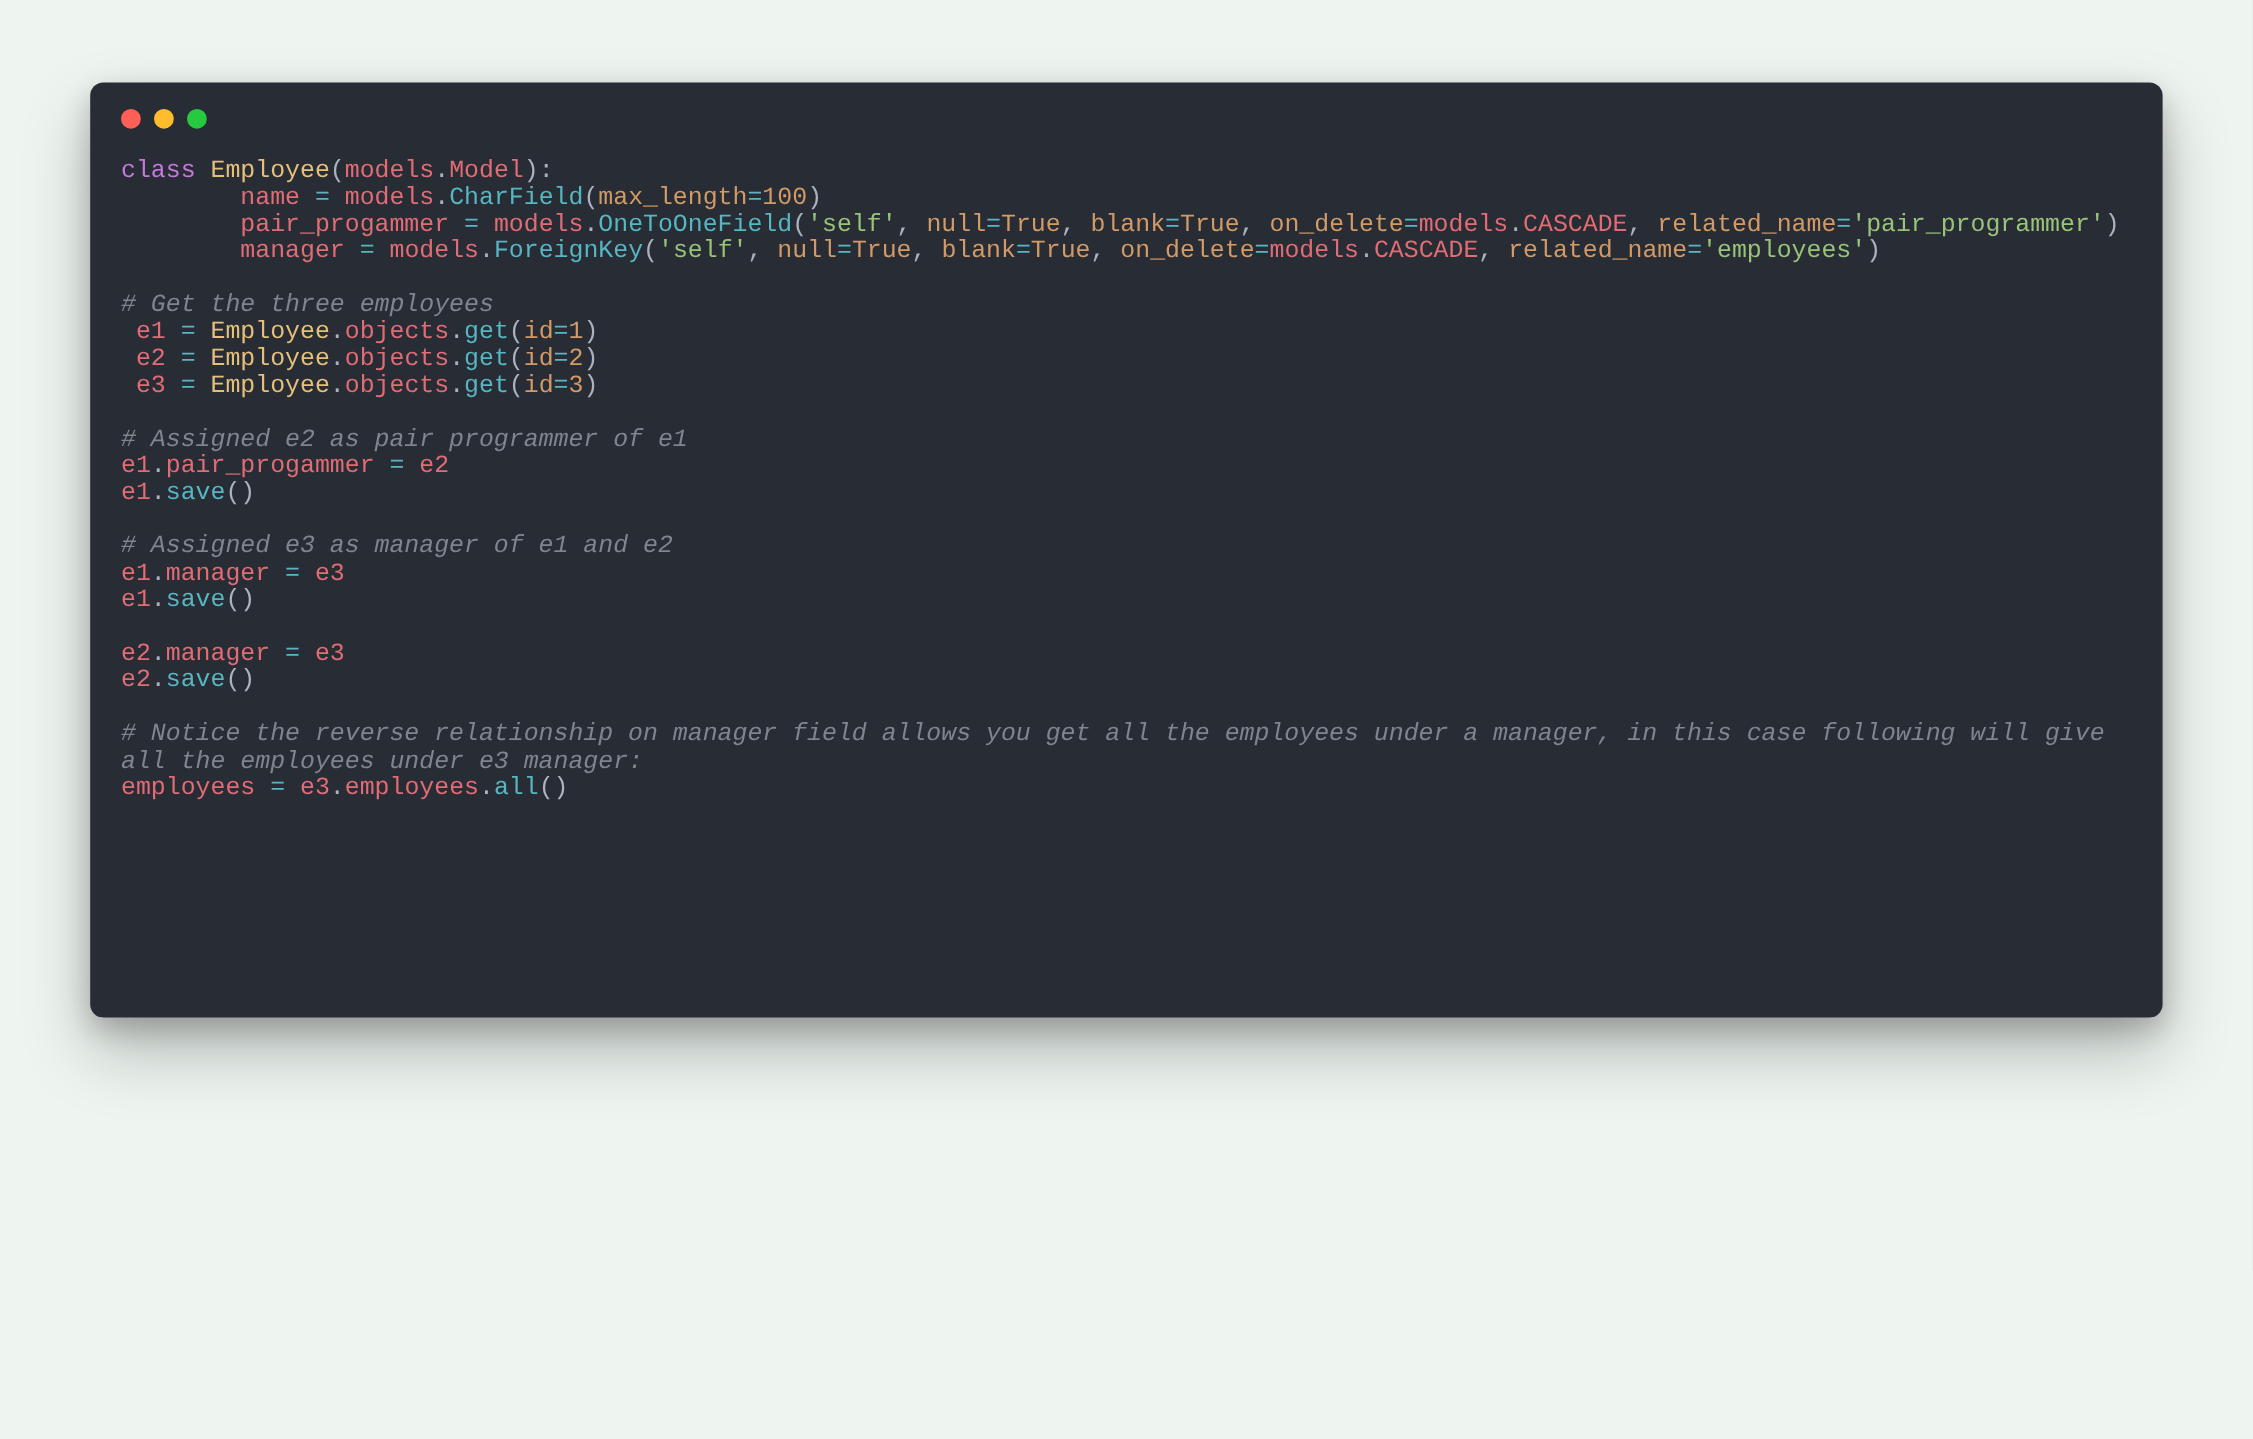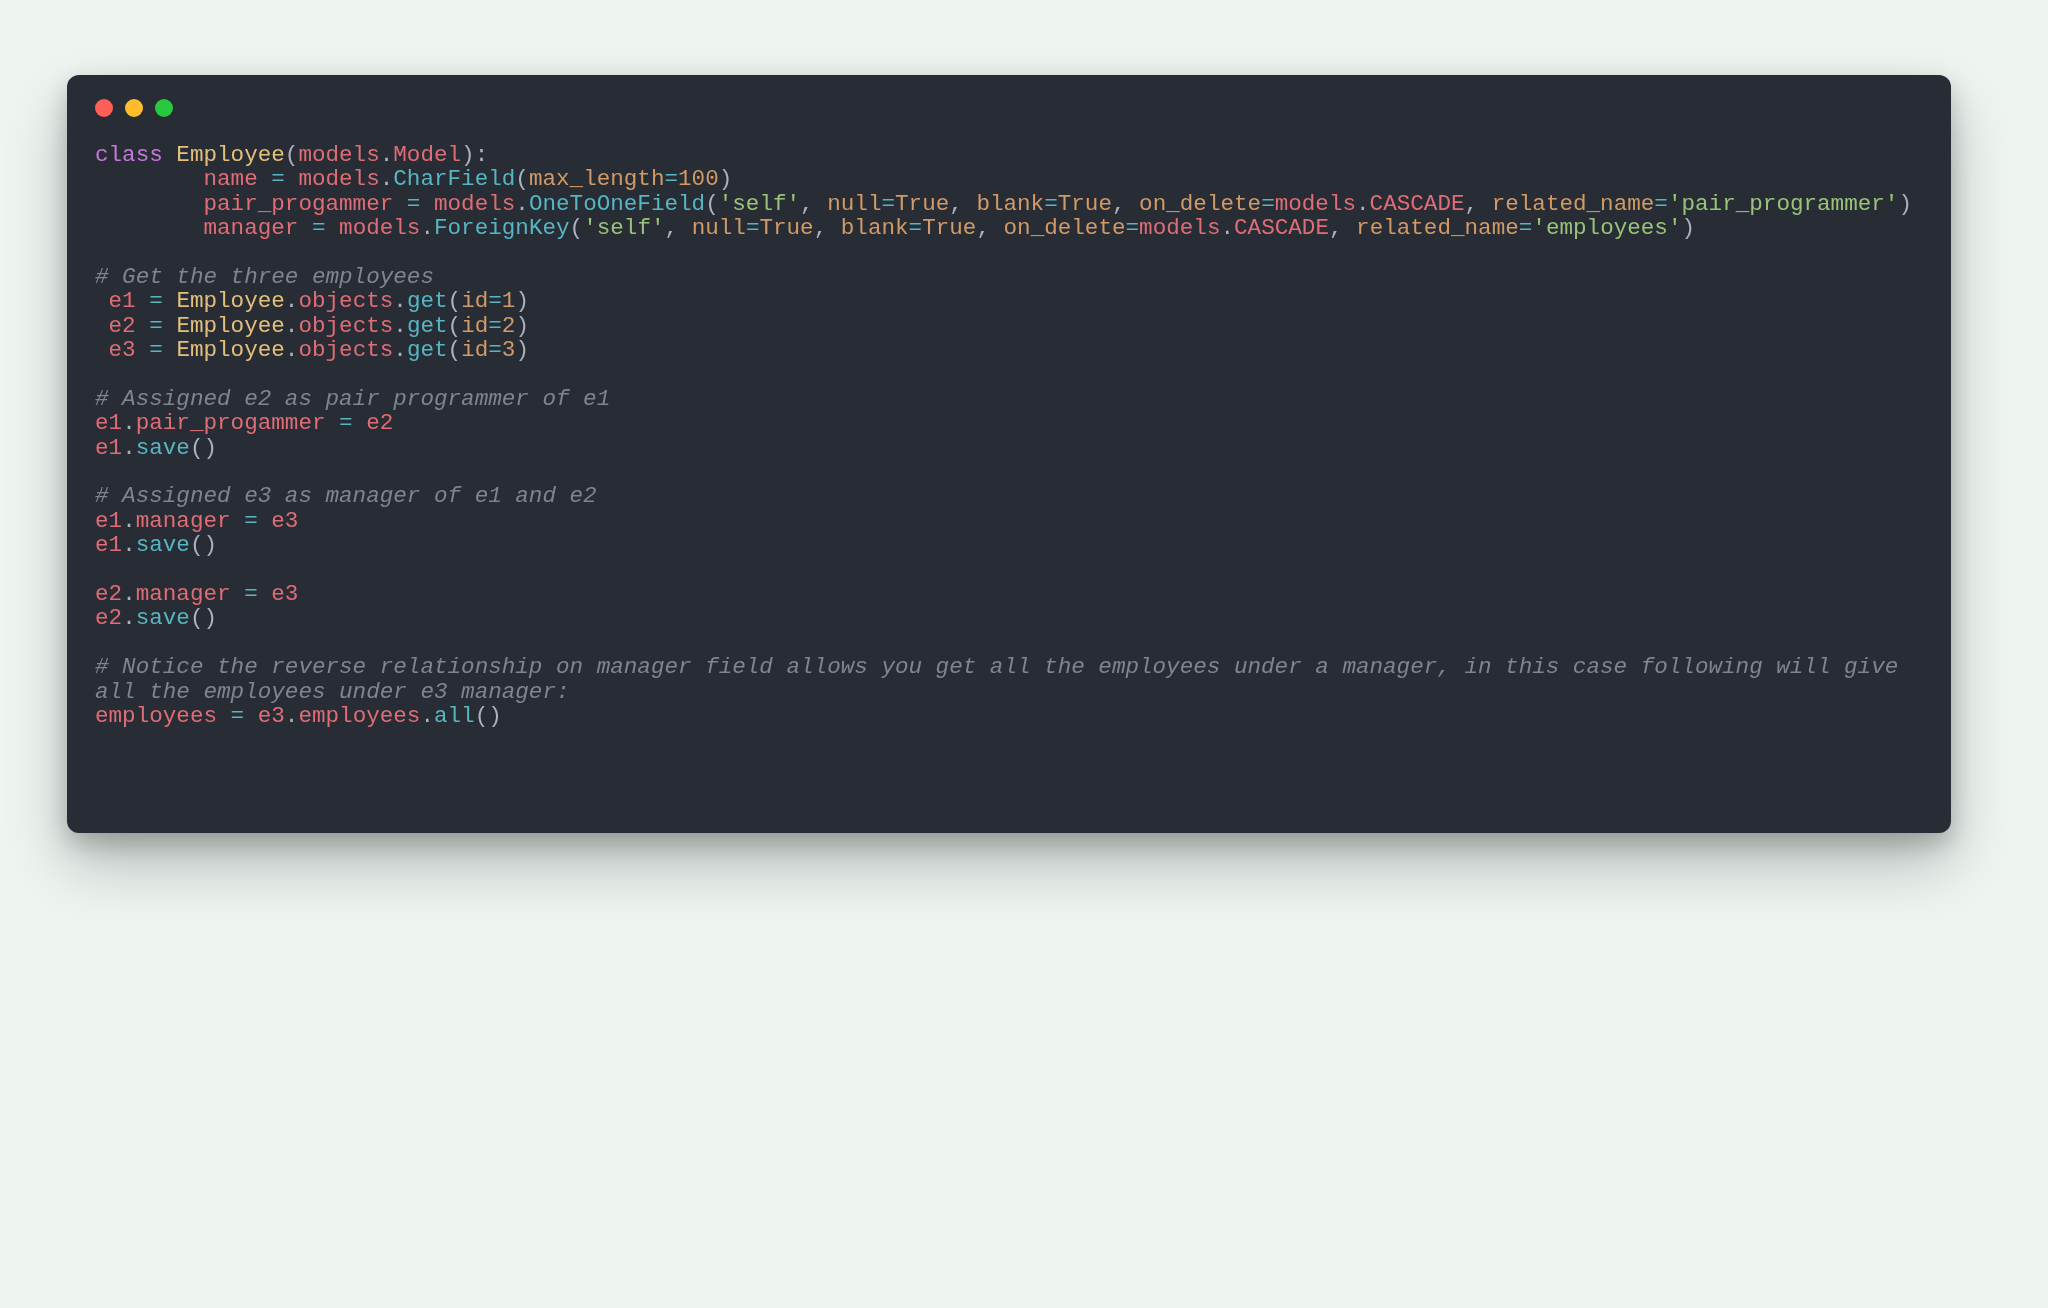--- a/index.html
+++ b/index.html
@@ -5,24 +5,24 @@
   * { margin: 0; padding: 0; box-sizing: border-box; }
   html, body {
     width: 2048px;
     height: 1308px;
     background: #eef5f1;
     font-family: ui-monospace, SFMono-Regular, Menlo, Monaco, Consolas, "Liberation Mono", "Courier New", monospace;
     overflow: hidden;
   }
   .window {
     position: absolute;
-    left: 67px;
+    left: 82px;
     top: 75px;
     width: 1884px;
-    height: 758px;
+    height: 850px;
     background: #282c34;
     border-radius: 12px;
     box-shadow: 0 30px 60px rgba(0,0,0,0.25), 0 10px 25px rgba(0,0,0,0.20);
     padding: 24px 28px 28px 28px;
   }
   .traffic {
     display: flex;
     gap: 12px;
     margin-bottom: 26px;
   }

